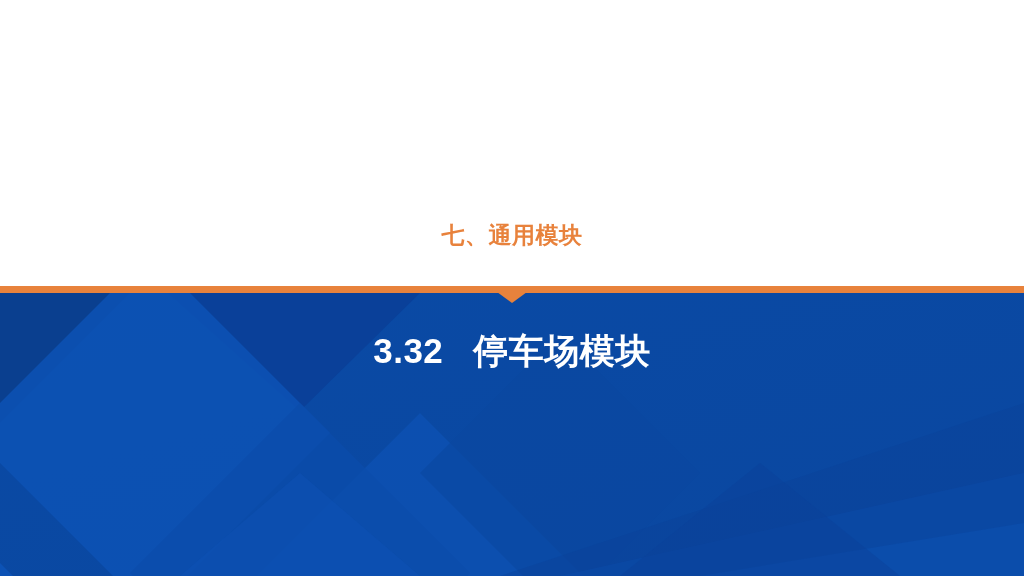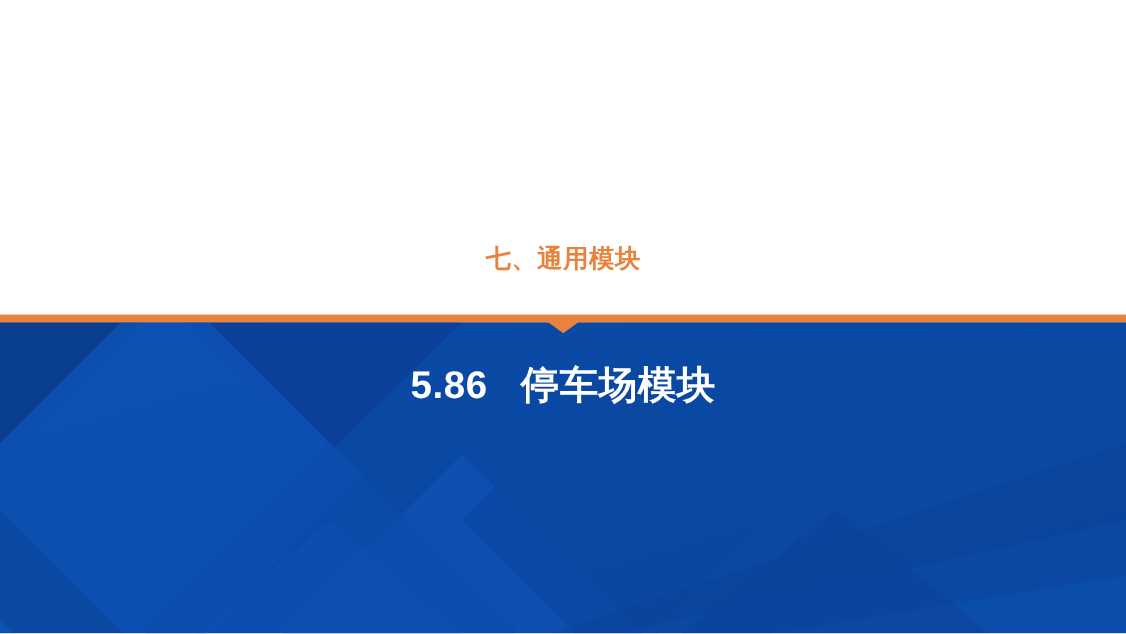--- a/index.html
+++ b/index.html
@@ -149,18 +149,18 @@
 
         <polygon points="1024,180 1024,283 560,283" fill="#0d52b5" opacity="0.55"></polygon>
         <polygon points="1024,110 1024,230 700,283 500,283" fill="#0a4099" opacity="0.4"></polygon>
 
         <polygon points="180,283 300,180 420,283" fill="#0d52b5" opacity="0.5"></polygon>
         <polygon points="620,283 760,170 900,283" fill="#0a4199" opacity="0.45"></polygon>
       </svg>
     </div>
 
     <div class="slide-title">
-      <span class="title-num">5.86</span><span class="title-gap"></span><span class="title-text">停车场模块</span>
+      <span class="title-num">3.32</span><span class="title-gap"></span><span class="title-text">停车场模块</span>
     </div>
 
   </div>
 
 </div>
 
 </body></html>

